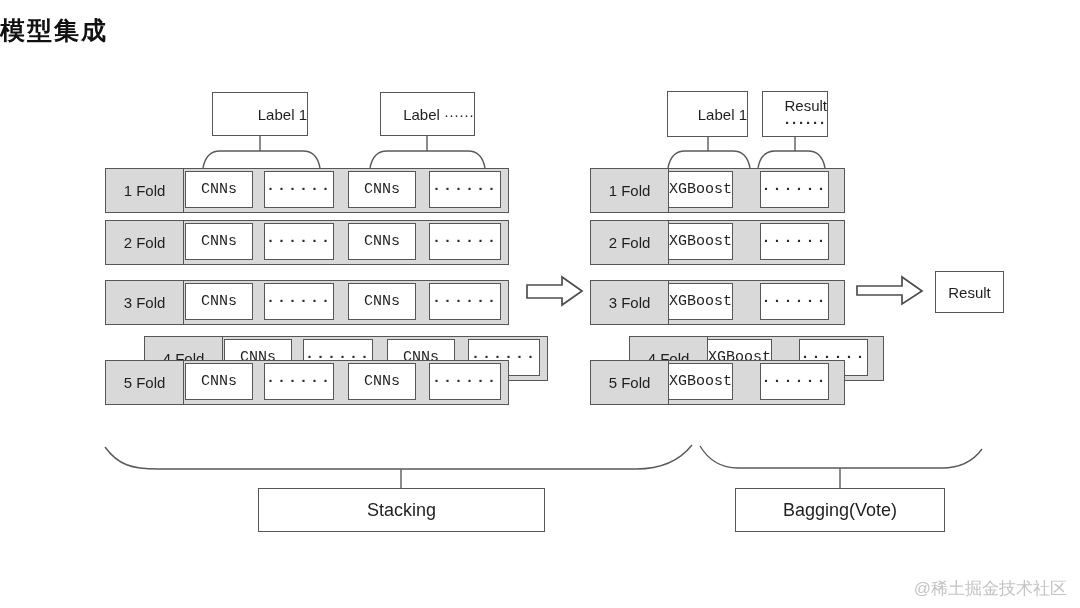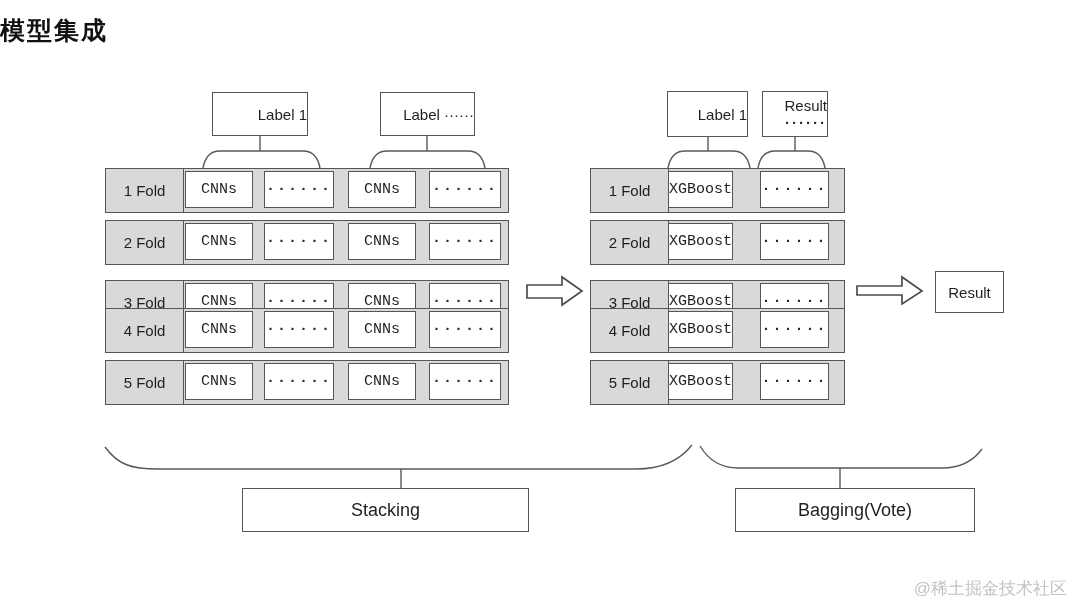--- a/index.html
+++ b/index.html
@@ -30,21 +30,21 @@
   
   .lrow{left:105px;width:404px;height:45px;}
   .lrow .c1{left:79px;width:68px;}
   .lrow .c2{left:158px;width:70px;}
   .lrow .c3{left:242px;width:68px;}
   .lrow .c4{left:323px;width:72px;}
   
   .rrow{left:590px;width:255px;height:45px;}
   .rrow .c1{left:77px;width:65px;}
   .rrow .c2{left:169px;width:69px;}
-  .r1{top:168px;padding-left:16px;} .r2{top:220px;} .r3{top:280px;} .r4{top:308px;} .r5{top:360px;}
+  .r1{top:168px;padding-left:16px;} .r2{top:220px;} .r3{top:280px;} .r4{top:336px;margin-left:39px;} .r5{top:360px;}
 </style>
 </head>
 <body>
 
 <div class="title">模型集成</div>
 
 <svg class="overlay" width="1080" height="608" viewBox="0 0 1080 608">
   <g stroke="#5a5a5a" stroke-width="1.4" fill="none">
 
     <path d="M260,136 L260,152"></path>
@@ -142,20 +142,20 @@
 <div class="row rrow r5">
   <div class="fold">5 Fold</div>
   <div class="cell c1">XGBoost</div>
   <div class="cell c2 dots">······</div>
 </div>
 
 <div class="resultbox" style="left:935px;top:271px;width:69px;height:42px;">
   <span>Result</span>
 </div>
 
-<div class="groupbox" style="left:242px;top:488px;width:287px;height:44px;">
+<div class="groupbox" style="left:258px;top:488px;width:287px;height:44px;">
   <span>Stacking</span>
 </div>
-<div class="groupbox" style="left:735px;top:488px;width:240px;height:44px;">
+<div class="groupbox" style="left:735px;top:488px;width:210px;height:44px;">
   <span>Bagging(Vote)</span>
 </div>
 
 <div class="watermark">@稀土掘金技术社区</div>
 
 </body></html>

